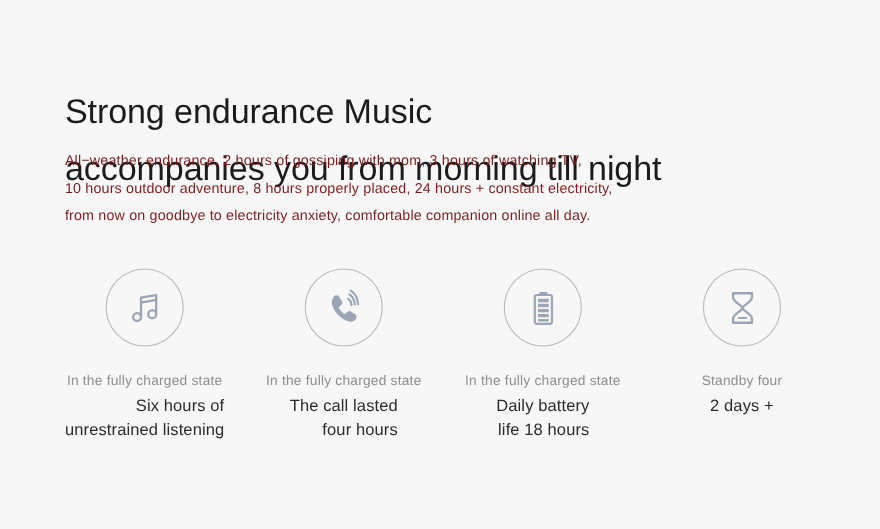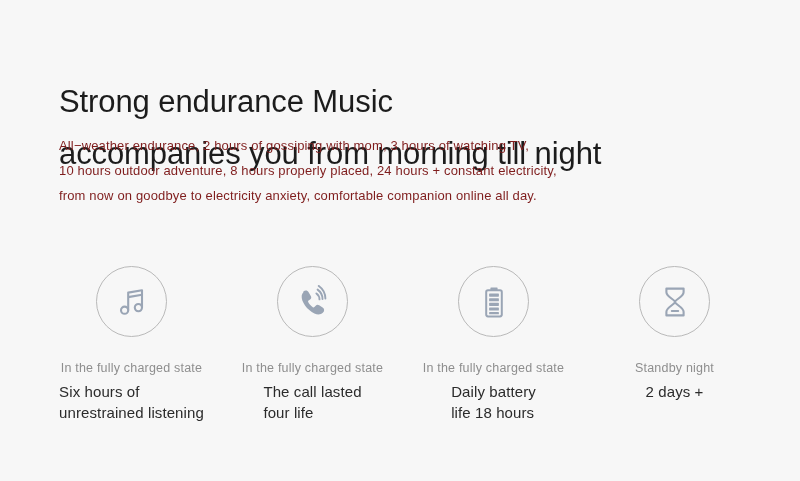--- a/index.html
+++ b/index.html
@@ -50,21 +50,21 @@
     color: #7f1d1d;
     font-weight: 400;
     letter-spacing: 0.15px;
     white-space: pre;
   }
 
   
   .features {
     position: absolute;
     left: 0;
-    top: 266px;
+    top: 244px;
     width: 792px;
     display: flex;
   }
 
   .feature {
     width: 181px;
     display: flex;
     flex-direction: column;
     align-items: center;
   }
@@ -95,21 +95,21 @@
     white-space: nowrap;
   }
 
   .cap-main {
     margin-top: 4px;
     font-size: 15px;
     line-height: 21px;
     color: #2b2b2b;
     font-weight: 400;
     letter-spacing: 0.1px;
-    text-align: left;
+    text-align: right;
     white-space: pre;
   }
 </style>
 </head>
 <body>
 
 <div class="page">
 
   <h1 class="headline">Strong endurance Music
 accompanies you from morning till night</h1>
@@ -146,21 +146,21 @@
             <g fill="none" stroke="#9aa5b5" stroke-width="1.9" stroke-linecap="round">
               <path d="M20.4 8.4 a7.4 7.4 0 0 1 3.1 6"></path>
               <path d="M21.6 4.6 a11.6 11.6 0 0 1 4.9 9.4"></path>
               <path d="M22.8 0.9 a15.7 15.7 0 0 1 6.6 12.7"></path>
             </g>
           </svg>
         </span>
       </div>
       <div class="cap-small">In the fully charged state</div>
       <div class="cap-main">The call lasted
-four life</div>
+four hours</div>
     </div>
 
     <div class="feature">
       <div class="circle">
         <span>
           <svg width="34" height="34" viewBox="0 0 34 34">
             <rect x="13.4" y="2.4" width="7.2" height="2.8" rx="0.7" fill="#9aa5b5"></rect>
             <rect x="9.2" y="5.2" width="15.6" height="26.2" rx="1.8" fill="none" stroke="#9aa5b5" stroke-width="2"></rect>
             <g fill="#9aa5b5">
               <rect x="12.1" y="8.6" width="9.8" height="3.1" rx="0.6"></rect>
@@ -181,18 +181,18 @@
       <div class="circle">
         <span>
           <svg width="34" height="34" viewBox="0 0 34 34">
             <g fill="none" stroke="#9aa5b5" stroke-width="2.1" stroke-linejoin="round" stroke-linecap="round">
               <path d="M8.4 3.6 h17.2 v3.6 c0 4.4 -8.6 7.6 -8.6 9.8 c0 2.2 8.6 5.4 8.6 9.8 v3.6 h-17.2 v-3.6 c0 -4.4 8.6 -7.6 8.6 -9.8 c0 -2.2 -8.6 -5.4 -8.6 -9.8 z"></path>
             </g>
             <rect x="12.8" y="25.1" width="8.4" height="1.9" rx="0.9" fill="#9aa5b5"></rect>
           </svg>
         </span>
       </div>
-      <div class="cap-small">Standby night</div>
+      <div class="cap-small">Standby four</div>
       <div class="cap-main">2 days +</div>
     </div>
 
   </div>
 </div>
 
 </body></html>

